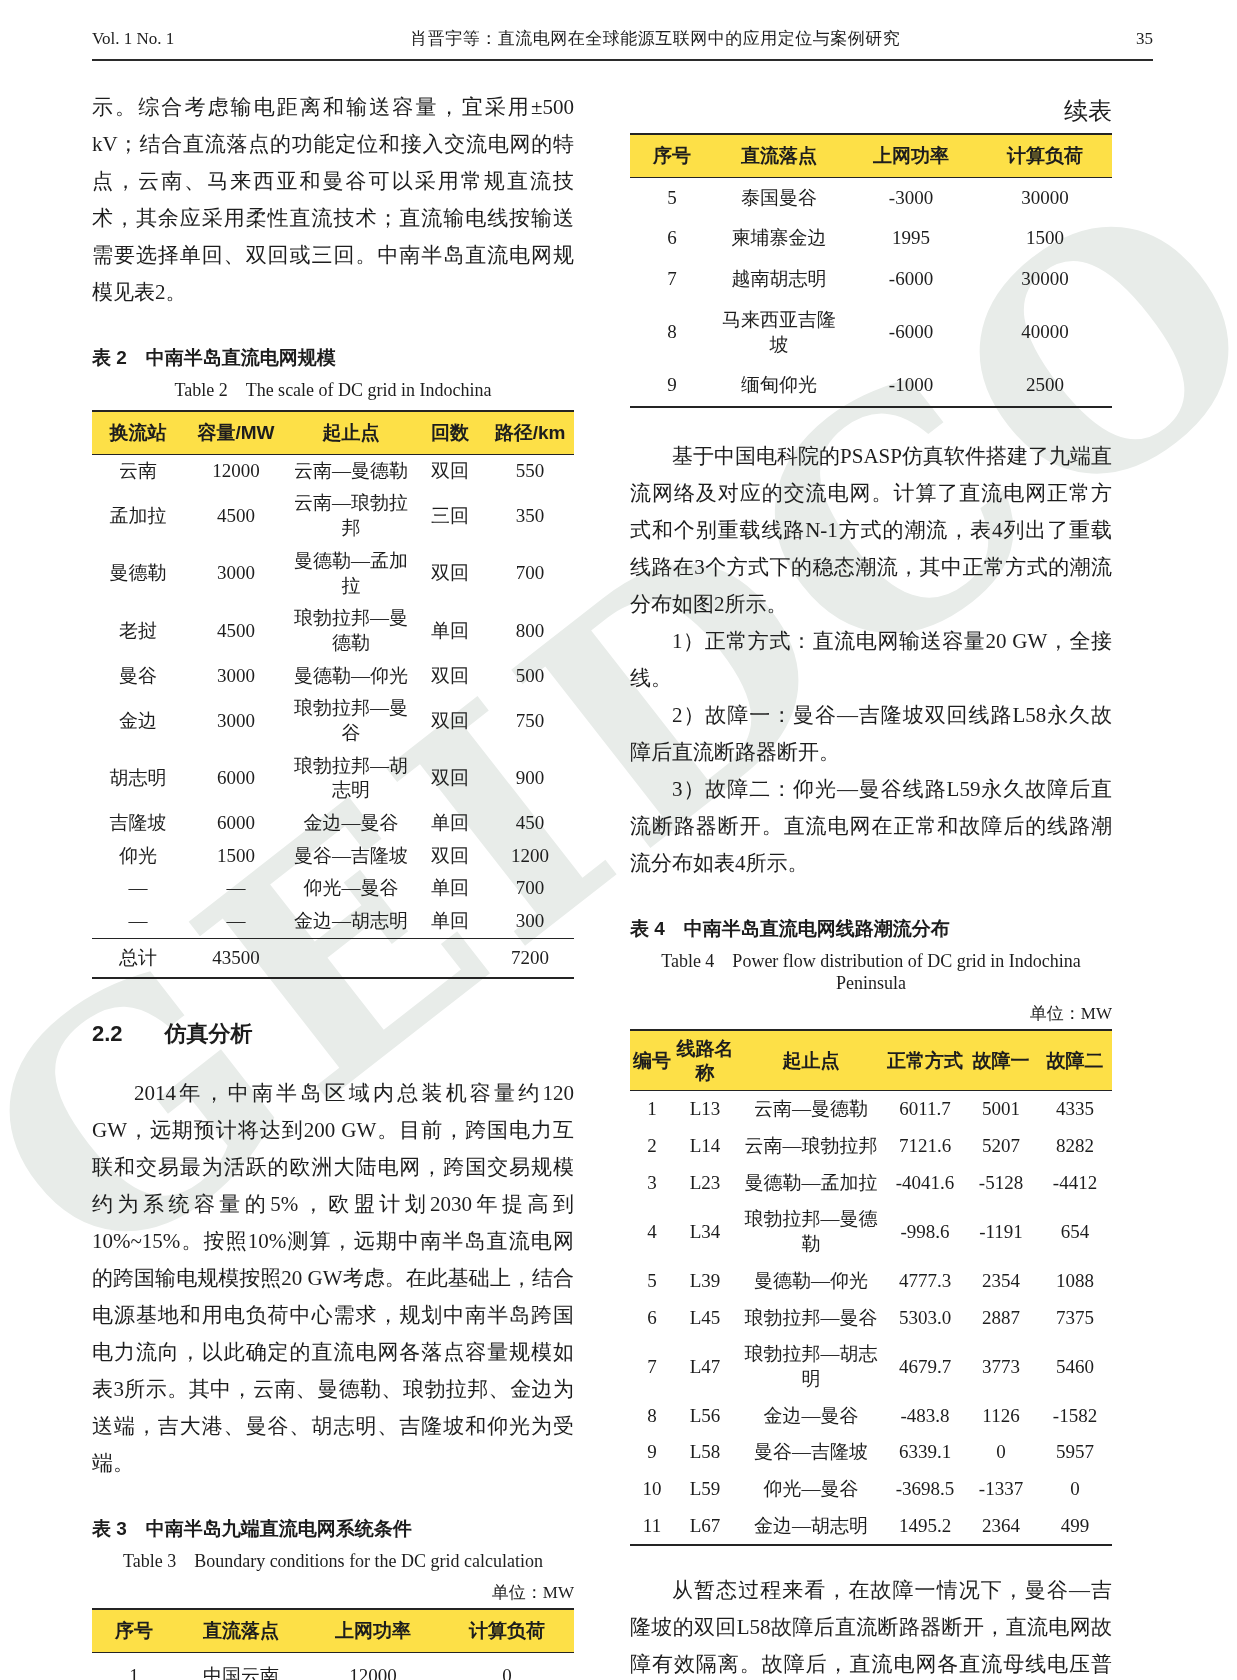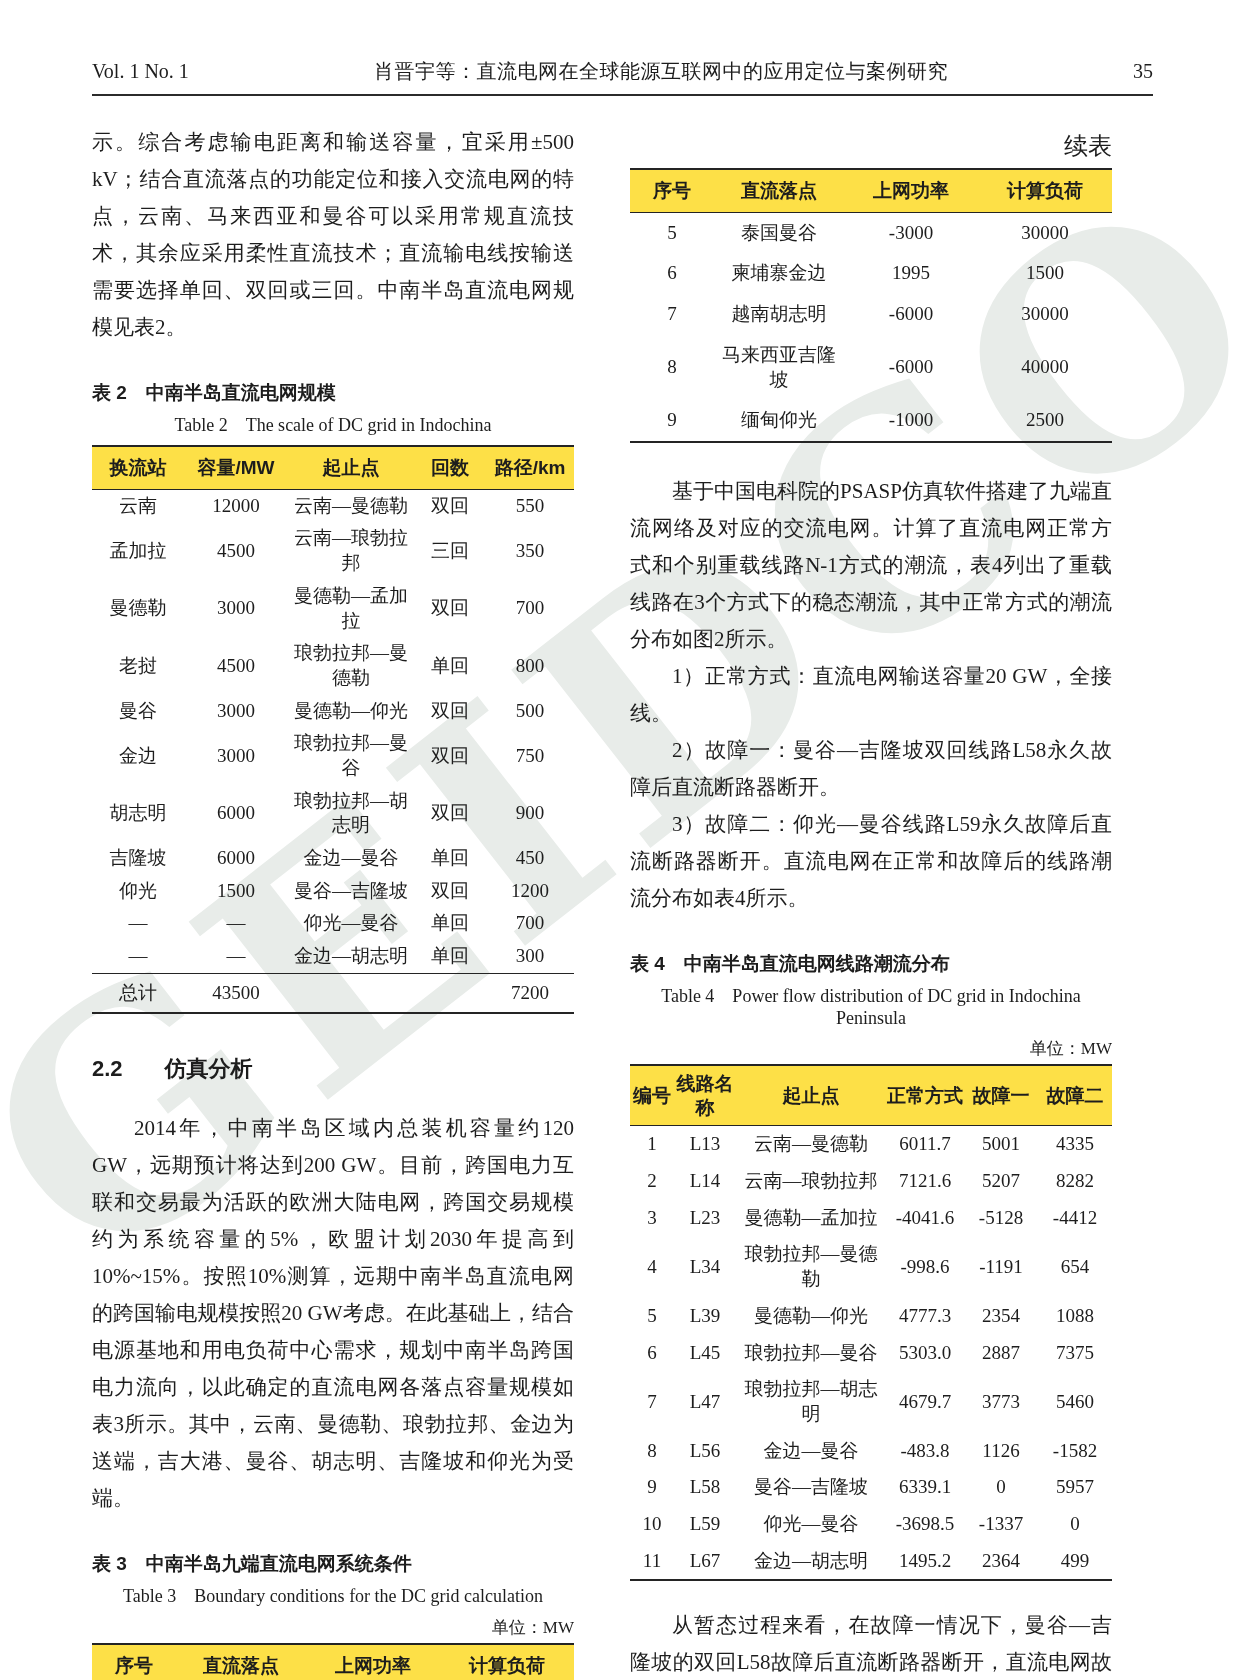--- a/index.html
+++ b/index.html
@@ -9,21 +9,21 @@
   }
   .page{position:absolute;inset:0;padding:0 84px 0 92px;box-sizing:border-box;overflow:hidden;}
   .watermark{
     position:absolute;top:520px;left:-140px;width:1600px;z-index:0;
     font-family:"DejaVu Serif",serif;font-weight:bold;font-size:310px;
     color:#e8ece9;letter-spacing:14px;transform:rotate(-38deg);
     pointer-events:none;white-space:nowrap;
   }
   .content{position:relative;z-index:1;}
   
-  .pg-header{display:flex;justify-content:space-between;align-items:baseline;padding-top:58px;font-size:20px;}
+  .pg-header{display:flex;justify-content:space-between;align-items:baseline;padding-top:27px;font-size:17px;}
   .pg-header .center{letter-spacing:.5px;}
   .header-rule{border-bottom:2px solid #2b2b2b;margin-top:9px;}
   
   .columns{display:flex;gap:56px;margin-top:28px;}
   .col{width:482px;flex:0 0 482px;}
   
   p.body{font-size:21px;line-height:37px;text-align:justify;margin:0;}
   p.indent{text-indent:2em;}
   
   .cap-zh{font-family:"Liberation Sans","DejaVu Sans",sans-serif;font-weight:bold;font-size:19px;text-align:left;margin:34px 0 7px;}

